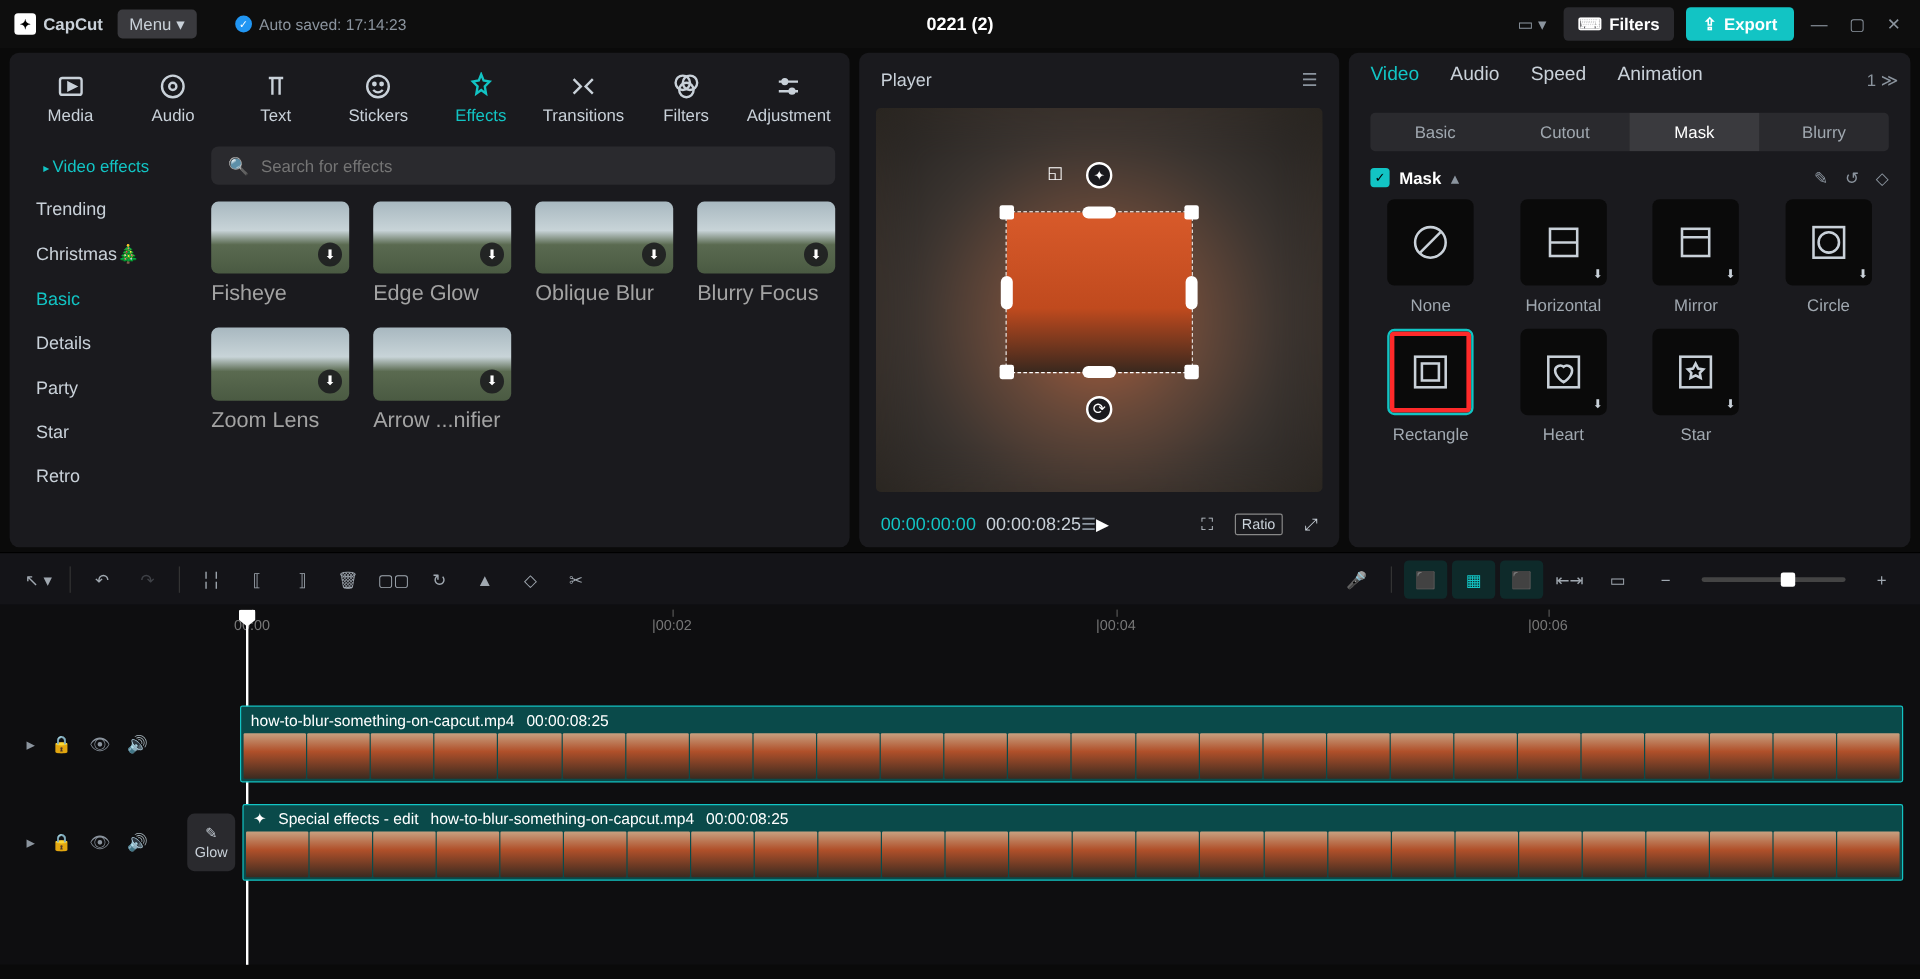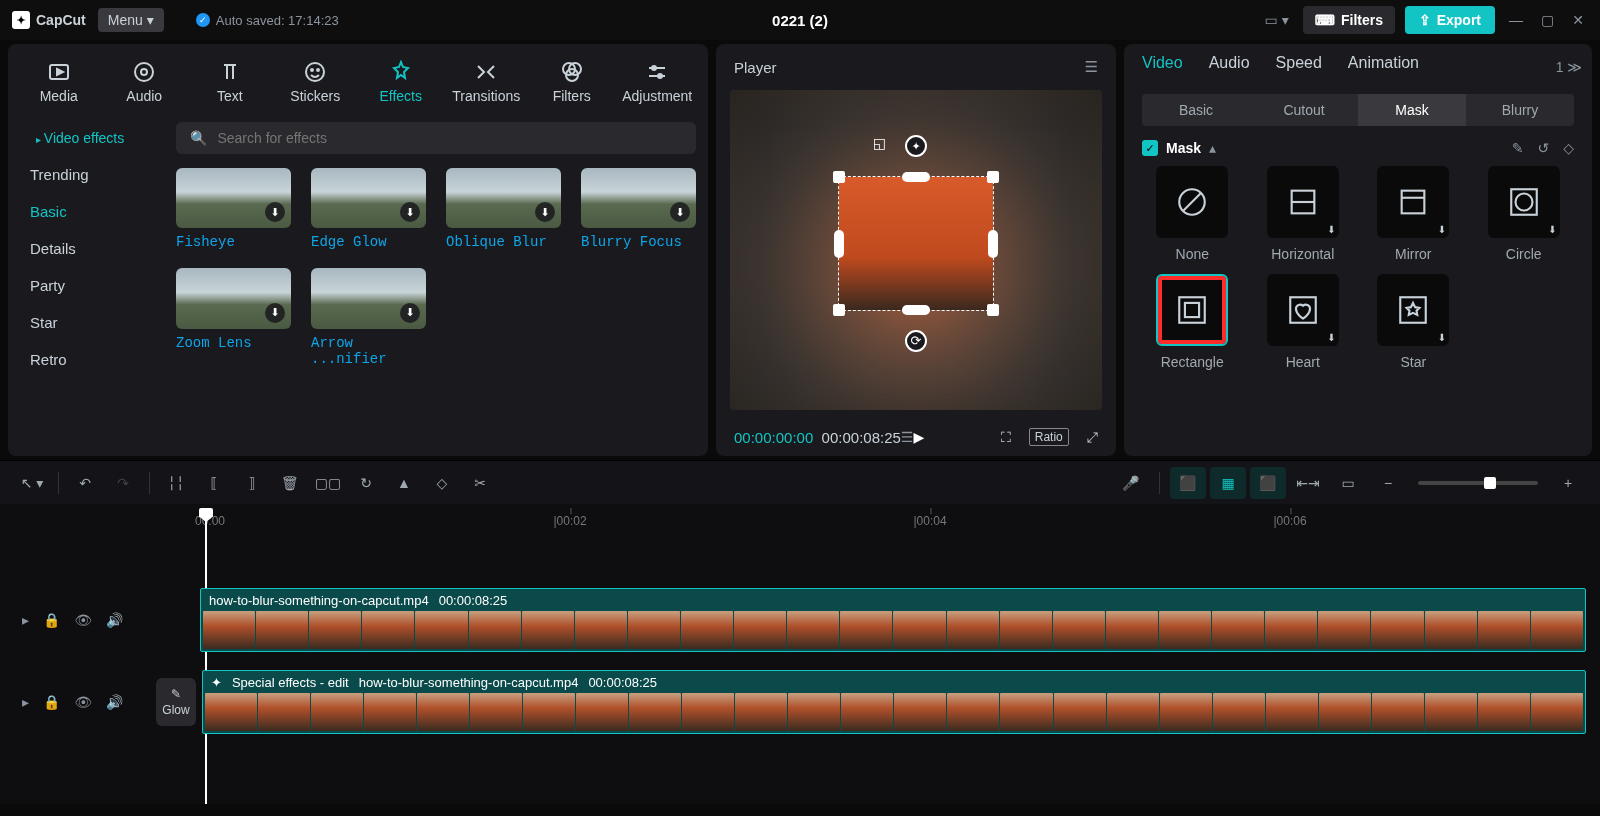--- a/index.html
+++ b/index.html
@@ -34,21 +34,21 @@
 .side-cat.active { color:#12c4c4;}
 .side-cat.sub { color:#12c4c4; padding-left:28px; font-size:14px;}
 .side-cat.sub::before{content:"▸ "; font-size:10px;}
 .effects-area { flex:1; padding:10px 12px; overflow:hidden;}
 .search { background:#2a2a2e; border-radius:6px; padding:8px 14px; display:flex; align-items:center; gap:10px; margin-bottom:14px;}
 .search input { background:none; border:none; outline:none; color:#8b949e; font-size:14px; flex:1;}
 .grid { display:grid; grid-template-columns: repeat(4, 1fr); gap: 18px 20px;}
 .eff-item { cursor:pointer;}
 .eff-thumb { width:100%; aspect-ratio: 103/54; border-radius:6px; background: linear-gradient(180deg,#a8b8c0 0%, #c8d4d8 40%, #5a6a50 60%, #4a5a42 100%); position:relative;}
 .eff-thumb::after { content:"⬇"; position:absolute; right:6px; bottom:6px; width:20px; height:20px; background:#1a1a1edd; border-radius:50%; display:flex; align-items:center; justify-content:center; font-size:11px; color:#fff;}
-.eff-label { margin-top:6px; font-size:14px; color:#0ea5e9;font-family:Liberation Mono, monospace;}
+.eff-label { margin-top:6px; font-size:18px; color:#a3a3a3;}
 
 
 .player { flex:1; display:flex; flex-direction:column;}
 .player-head { display:flex; align-items:center; justify-content:space-between; padding:14px 18px; font-size:15px;}
 .preview { flex:1; margin:0 14px; background: radial-gradient(ellipse at 50% 50%, #886050 0%, #4a3a32 40%, #2a2620 100%); border-radius:4px; position:relative; overflow:hidden; filter: blur(0px);}
 .preview-bg-blur { position:absolute; inset:0; background: radial-gradient(circle at 50% 55%, #b8603a 0%, #6a4a3a 30%, #3a3430 60%, #22201e 100%); filter: blur(18px);}
 .sel-rect { position:absolute; left:29%; top:27%; width:42%; height:42%; border:1px dashed #fff; }
 .sel-rect .car { position:absolute; inset:0; background: linear-gradient(180deg, #d85a2a 0%, #c04a1e 60%, #3a281e 100%); border-radius:4px;}
 .sel-rect .h1, .sel-rect .h2, .sel-rect .h3, .sel-rect .h4 { position:absolute; width:12px; height:12px; background:#fff; border-radius:2px;}
 .sel-rect .h1{top:-6px;left:-6px;} .sel-rect .h2{top:-6px;right:-6px;} .sel-rect .h3{bottom:-6px;left:-6px;} .sel-rect .h4{bottom:-6px;right:-6px;}
@@ -206,20 +206,21 @@
             <circle cx="9" cy="8" r="2" fill="currentColor"></circle>
             <circle cx="15" cy="16" r="2" fill="currentColor"></circle>
           </svg>
           <span>Adjustment</span>
         </div>
     </div>
     <div class="left-body">
       <div class="side-cats">
         <div class="side-cat sub">Video effects</div>
         <div class="side-cat">Trending</div>
+        <div class="side-cat">Christmas🎄</div>
         <div class="side-cat active">Basic</div>
         <div class="side-cat">Details</div>
         <div class="side-cat">Party</div>
         <div class="side-cat">Star</div>
         <div class="side-cat">Retro</div>
       </div>
       <div class="effects-area">
         <div class="search">
           <span>🔍</span>
           <input placeholder="Search for effects" style="">
@@ -410,21 +411,21 @@
     <span class="tl-btn">▭</span>
     <span class="tl-btn">−</span>
     <div class="zoom"></div>
     <span class="tl-btn">+</span>
   </div>
 </div>
 
 <div class="timeline">
   <div class="ruler">
     <span class="tick" style="left:10px">00:00</span>
-    <span class="tick" style="left:370px">|00:02</span>
+    <span class="tick" style="left:360px">|00:02</span>
     <span class="tick" style="left:730px">|00:04</span>
     <span class="tick" style="left:1090px">|00:06</span>
   </div>
   <div class="playhead"></div>
 
   <div class="track-row" style="margin-top:46px;">
     <div class="track-head">
       <span>▸</span>
       <span>🔒</span>
       <span>👁</span>

